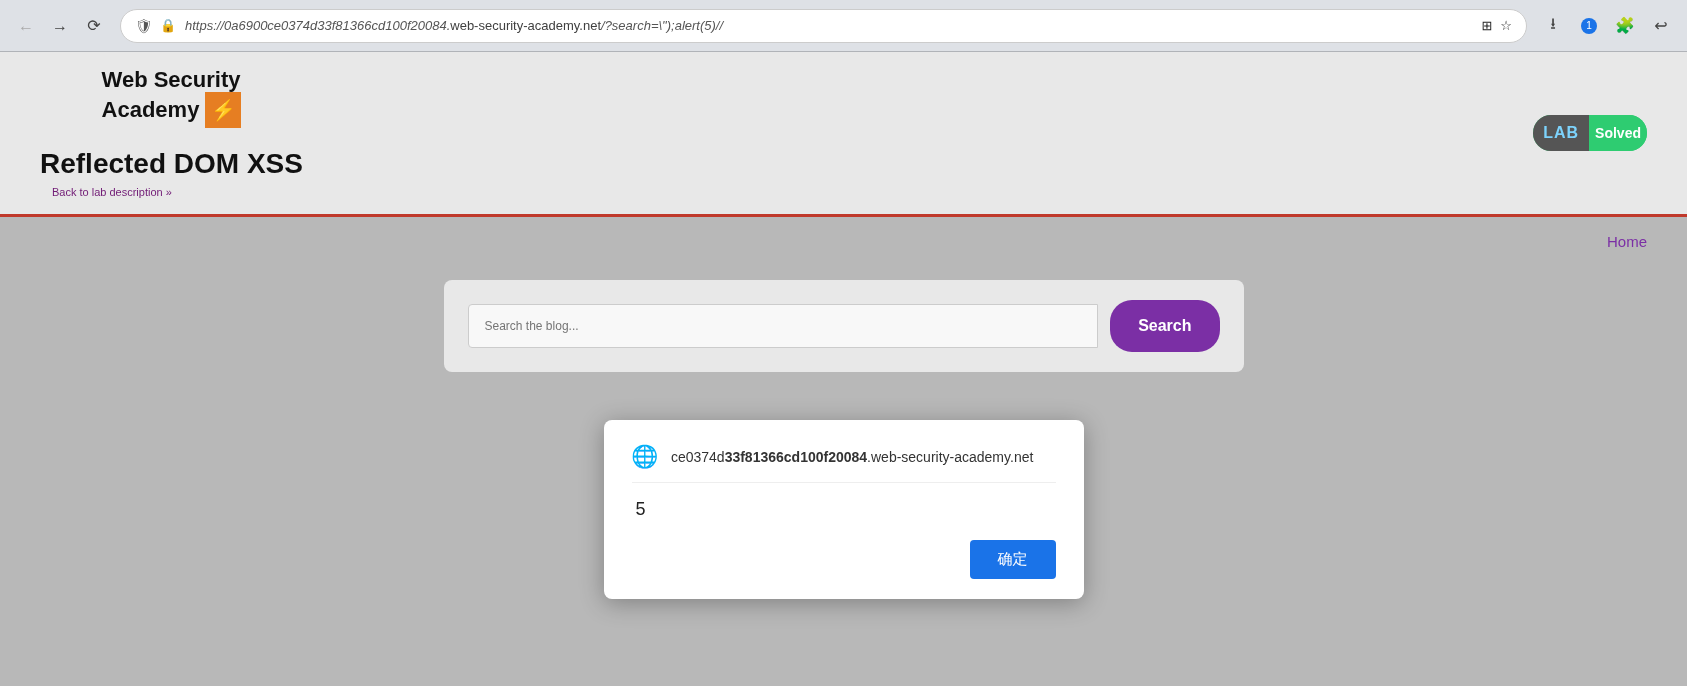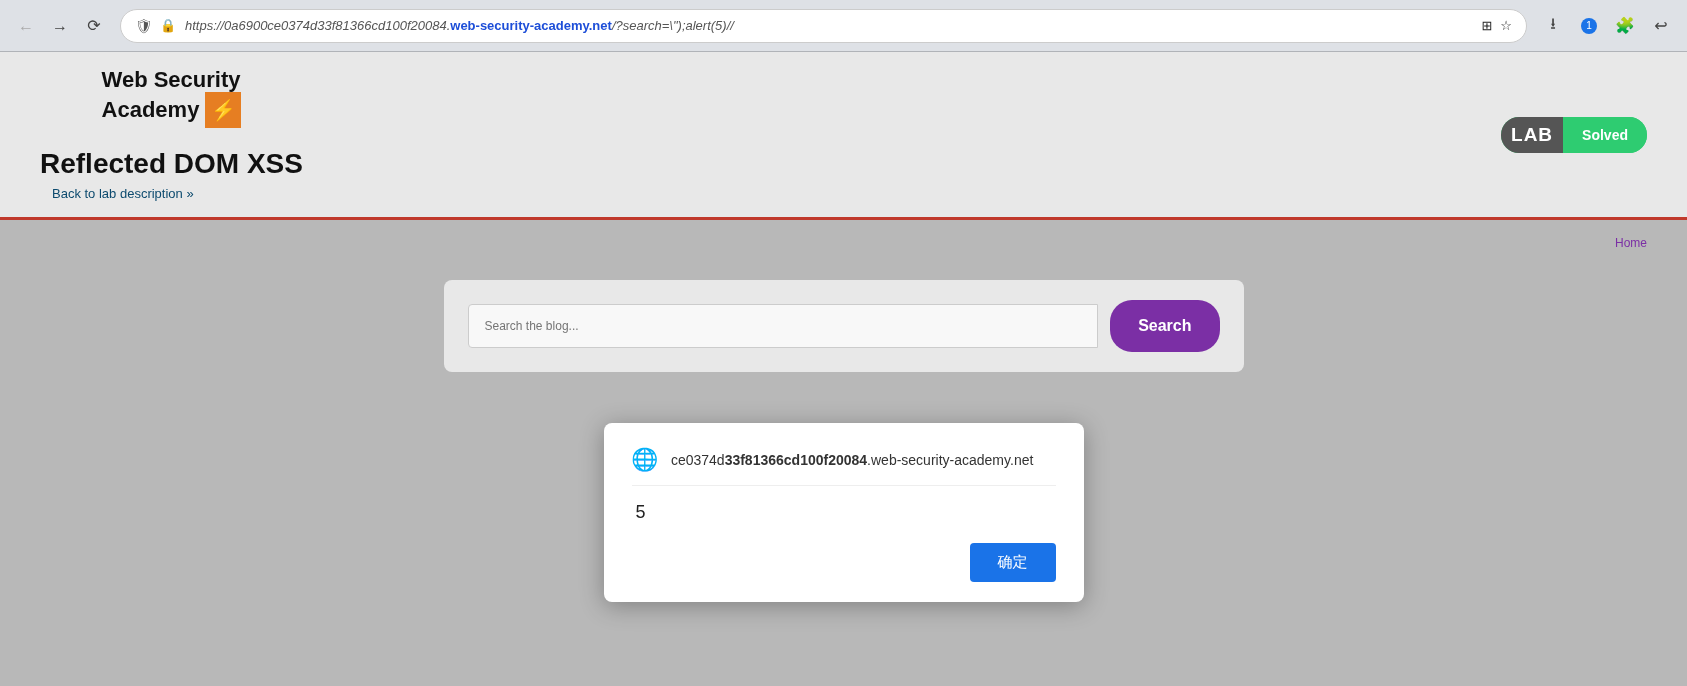--- a/index.html
+++ b/index.html
@@ -34,21 +34,21 @@
       padding: 0 14px;
       gap: 8px;
       font-size: 13px;
       color: #222;
       border: 1px solid #ccc;
     }
     .address-bar .shield-icon { color: #555; font-size: 14px; }
     .address-bar .lock-icon { color: #555; font-size: 13px; }
     .address-bar .url-text { flex: 1; }
     .address-bar .url-normal { color: #555; font-style: italic; }
-    .address-bar .url-bold { color: #1d4ed8; font-weight: bold; }
+    .address-bar .url-bold { color: #404040; font-weight: normal; }
     .browser-actions { display: flex; gap: 8px; align-items: center; }
     .browser-action-btn {
       width: 28px; height: 28px;
       background: none; border: none; cursor: pointer;
       display: flex; align-items: center; justify-content: center;
       font-size: 16px; color: #444;
       border-radius: 50%;
     }
     .badge {
       background: #1a73e8; color: #fff;
@@ -77,62 +77,62 @@
     .logo-box .logo-line2 { display: flex; align-items: center; gap: 6px; }
     .logo-lightning {
       width: 36px; height: 36px;
       background: #e67e22;
       display: flex; align-items: center; justify-content: center;
       color: white; font-size: 20px; font-weight: bold;
       border: 2px solid #e67e22;
     }
     .lab-title-section { display: flex; flex-direction: column; gap: 6px; }
     .lab-title { font-size: 28px; font-weight: 600; color: #111; }
-    .lab-back-link { font-size: 13px; color: #0c4a6e; cursor: pointer; display: flex; align-items: center; gap: 4px; padding-left: 12px; }
+    .lab-back-link { font-size: 11px; color: #701a75; cursor: pointer; display: flex; align-items: center; gap: 4px; padding-left: 12px; }
     .lab-solved-badge {
       display: flex; align-items: center;
       background: #2ecc71;
       border-radius: 20px;
       overflow: hidden;
       height: 36px;
     }
     .lab-badge-label {
       background: #555;
-      color: #ffffff;
+      color: #7dd3fc;
       padding: 0 10px;
       height: 100%;
       display: flex; align-items: center;
-      font-size: 19px; font-weight: bold;
+      font-size: 16px; font-weight: bold;
       letter-spacing: 1px;
     }
     .lab-badge-solved {
       background: #2ecc71;
       color: #fff;
-      padding: 0 19px;
+      padding: 0 6px;
       height: 100%;
       display: flex; align-items: center;
       font-size: 14px; font-weight: 600;
     }
 
     
     .page-content {
       background: #b8b8b8;
       flex: 1;
       position: relative;
       height: calc(686px - 52px - 110px);
       overflow: hidden;
     }
     .page-nav {
       display: flex;
       justify-content: flex-end;
       padding: 16px 40px 10px;
     }
     .nav-home-link {
       color: #7b2fa5;
-      font-size: 12px;
+      font-size: 15px;
       text-decoration: none;
       cursor: pointer;
     }
 
     
     .search-area {
       display: flex;
       justify-content: center;
       padding: 20px 40px;
     }

